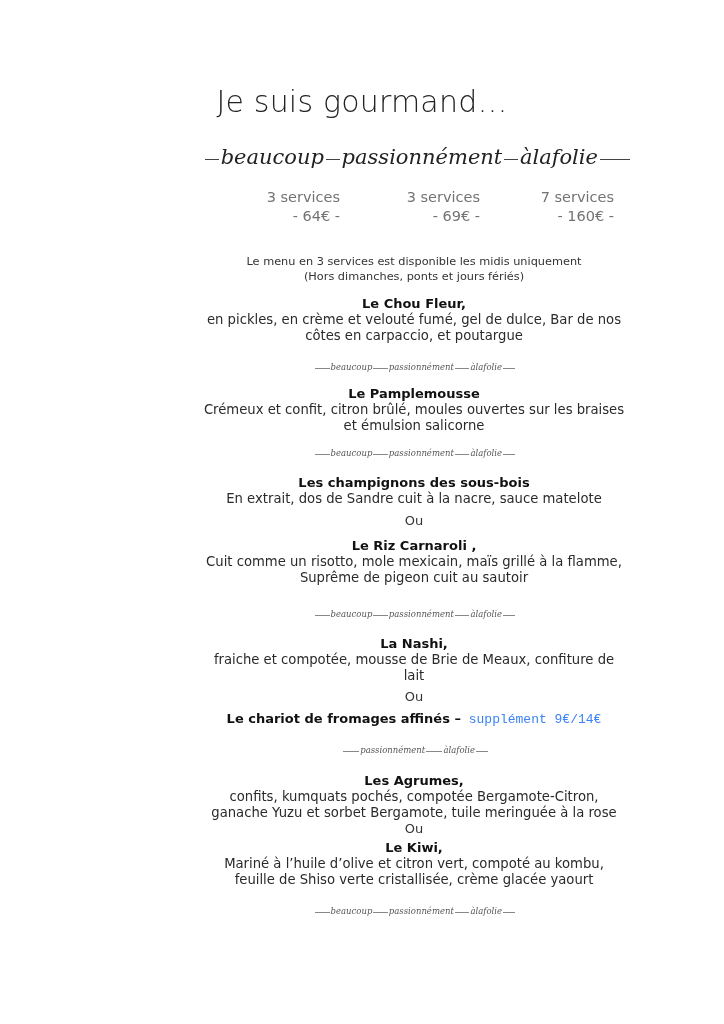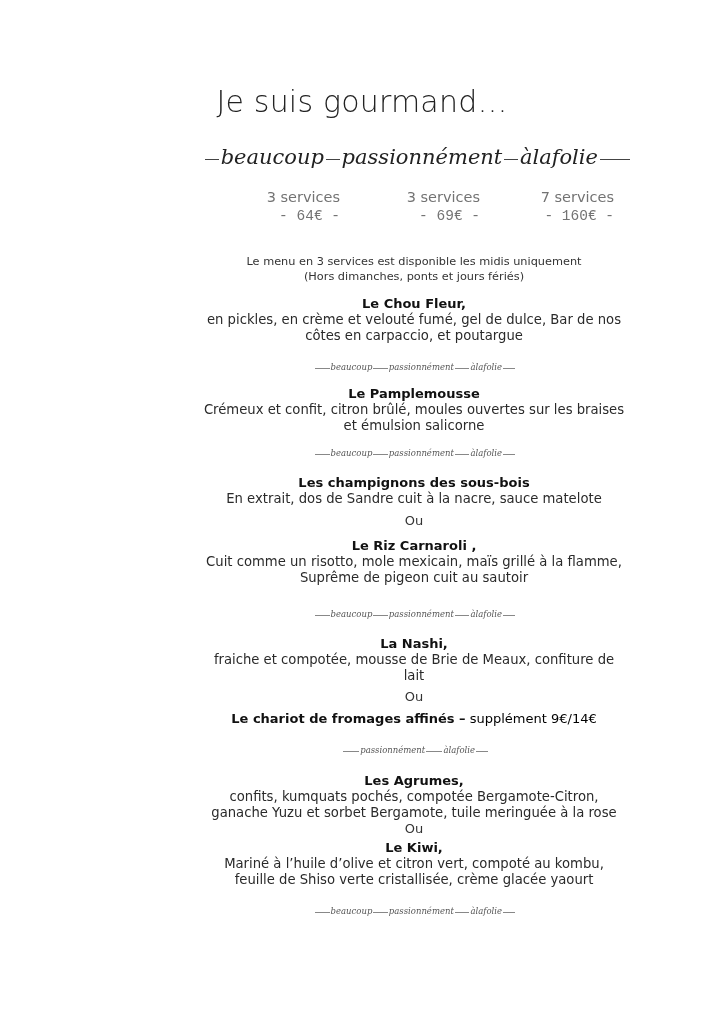--- a/index.html
+++ b/index.html
@@ -67,21 +67,21 @@
       width: 724px;
     }
     .price-col {
       position: absolute;
       width: 140px;
       text-align: right;
       font-size: 14.5px;
       color: #737373;
       line-height: 19px;
     }
-    .price-col .amount { display: block; font-family: Liberation Mono, monospace; }
+    .price-col .amount { display: block; }
 
     .note {
       position: absolute;
       top: 254px;
       left: 0;
       width: 834px;
       text-align: center;
       font-size: 11.3px;
       line-height: 15px;
       color: #333;
@@ -102,21 +102,21 @@
     .dish-desc {
       font-size: 13.2px;
       line-height: 16px;
       color: #2a2a2a;
     }
     .or {
       font-size: 13px;
       color: #333;
       line-height: 16px;
     }
-    .supp { font-weight: normal; color: #000000; }
+    .supp { font-weight: normal; color: #3b82f6; font-family: Liberation Mono, monospace; }
 
     
     .script-small {
       position: absolute;
       height: 14px;
       display: flex;
       align-items: center;
       justify-content: space-between;
     }
     .script-small .word {

